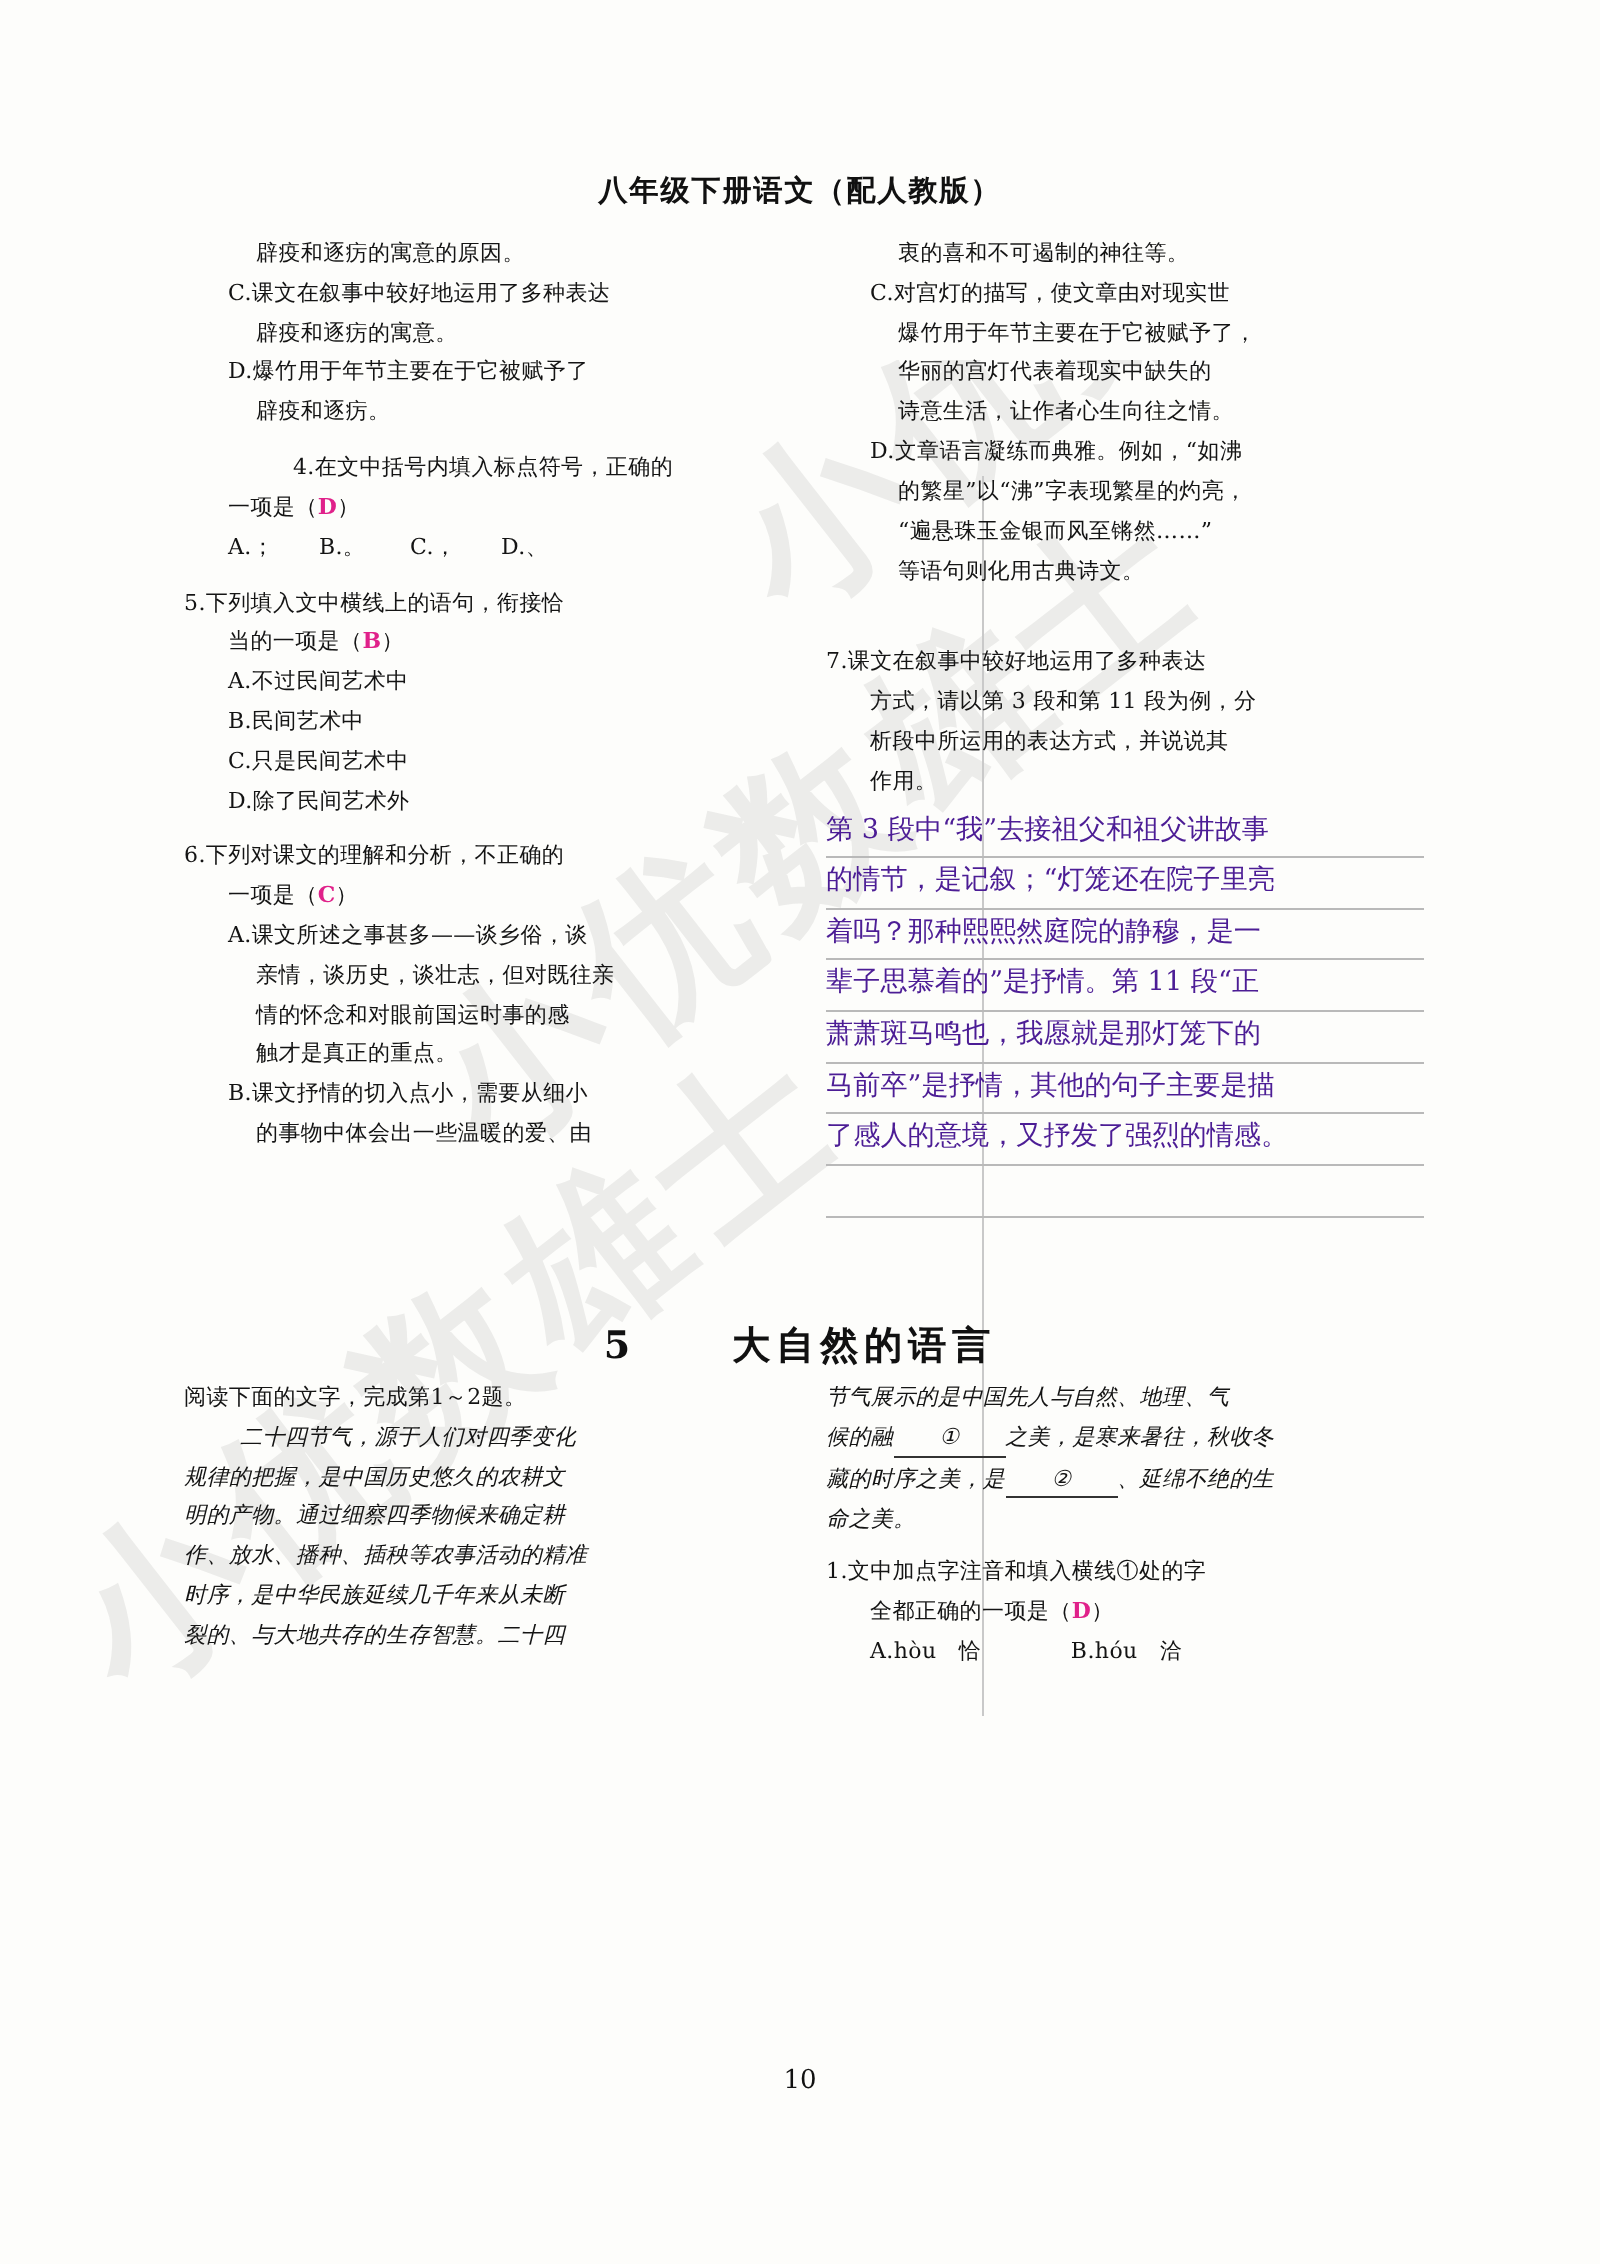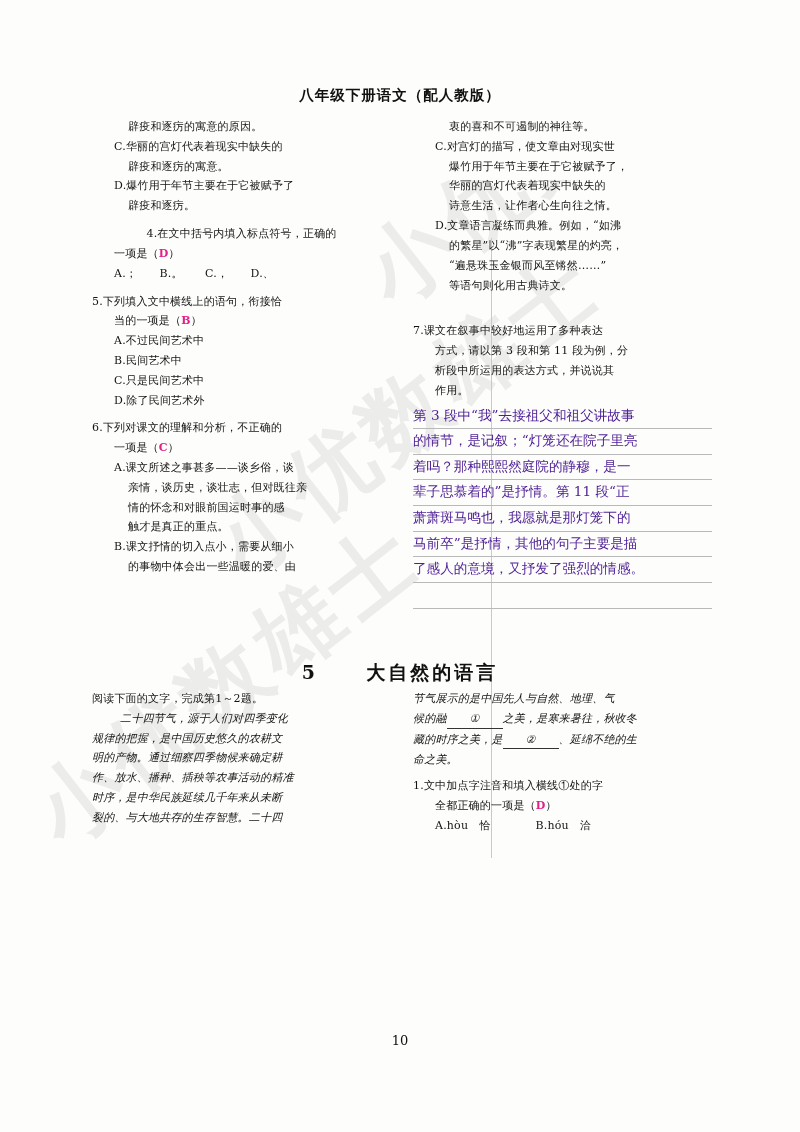--- a/index.html
+++ b/index.html
@@ -164,21 +164,21 @@
   </div>
 
   <div class="header">八年级下册语文（配人教版）</div>
 
   <div class="columns">
     <div class="divider"></div>
 
     <div class="col">
 
       <p class="line opt-cont">辟疫和逐疠的寓意的原因。</p>
-      <p class="line opt">C.华丽的宫灯代表着现实中缺失的</p>
+      <p class="line opt">C.课文在叙事中较好地运用了多种表达</p>
       <p class="line opt-cont">辟疫和逐疠的寓意。</p>
       <p class="line opt">D.爆竹用于年节主要在于它被赋予了</p>
       <p class="line opt-cont">辟疫和逐疠。</p>
 
       <p class="line q" style="margin-top:10px;text-align:center;">4.在文中括号内填入标点符号，正确的</p>
       <p class="line q-body">
         <span>一项是（</span><span class="answer">D</span><span>）</span>
       </p>
       <p class="line blank-opts">A.；　　B.。　　C.，　　D.、</p>
 

